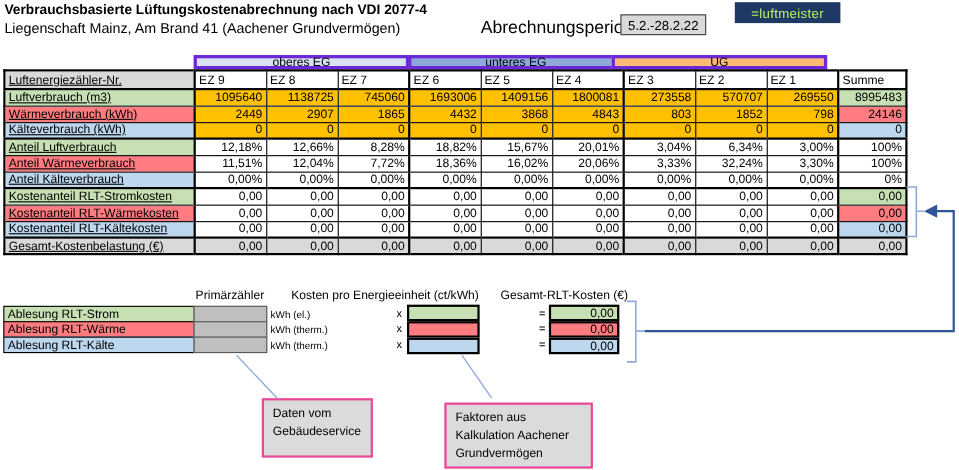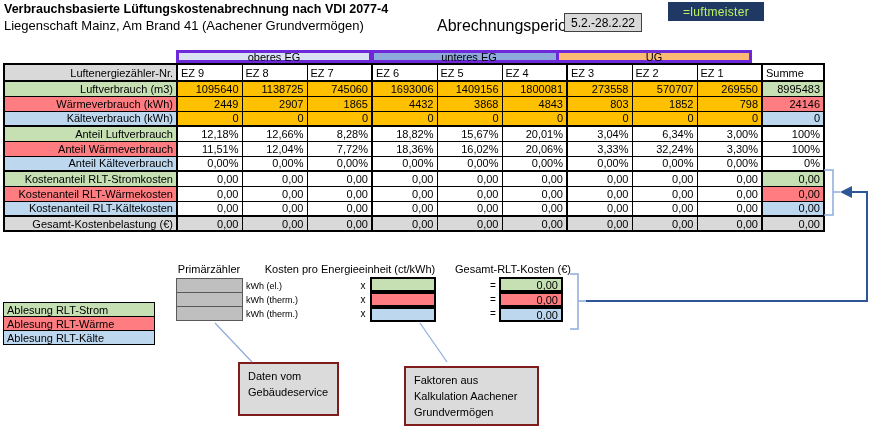--- a/index.html
+++ b/index.html
@@ -16,36 +16,36 @@
   .band{top:50px;height:13px;border:3px solid #6d28d9;box-sizing:border-box;
         font-size:11px;display:flex;align-items:center;justify-content:center;text-align:right;}
   .band-1{left:176px;width:196px;background:#D9E2F3;}
   .band-2{left:371px;width:196px;background:#8EAADB;}
   .band-3{left:533px;width:196px;background:#fdba74;margin-left:23px;}
   table.main{position:absolute;left:3px;top:63px;border-collapse:collapse;table-layout:fixed;
              border:2px solid #000;}
   table.main td{border:1px solid #000;height:15px;font-size:11px;padding:0 3px;
                 white-space:nowrap;overflow:hidden;vertical-align:middle;box-sizing:border-box;}
   table.main tr.hdr td{height:17px;}
-  td.label{text-align:right;}
+  td.label{text-align:left;text-decoration:underline;}
   .ar{text-align:right;}.al{text-align:left;}
   .green{background:#C6E0B4;}.red{background:#FF7C80;}.blue{background:#BDD7EE;}
   .gray{background:#D9D9D9;}.orange{background:#FFC000;}.white{background:#fff;}
   .grp-r{border-right-width:2px !important;}
   tr.grp-b td{border-bottom-width:2px;}
   .bhead{top:263px;font-size:11px;text-align:center;}
   .brow{height:15px;box-sizing:border-box;border:1px solid #000;font-size:11px;
         display:flex;align-items:center;}
-  .blabel{left:3px;width:152px;padding-left:3px;margin-top:24px;}
+  .blabel{left:3px;width:174px;padding-left:3px;}
   .bgray{left:176px;width:67px;background:#BFBFBF;border-color:#595959;}
   .bunit{font-size:9px;left:246px;width:110px;height:15px;display:flex;align-items:center;}
   .bop{font-size:10px;width:14px;height:15px;display:flex;align-items:center;justify-content:center;}
   .bcell{left:370px;width:66px;border:2px solid #000;justify-content:flex-end;padding-right:3px;}
   .btotal{left:499px;width:64px;border:2px solid #000;justify-content:flex-end;padding-right:3px;}
-  .callout{background:#DBDBDB;border:2px solid #7f1d1d;font-size:11px;line-height:1.45;
+  .callout{background:#DBDBDB;border:2px solid #ec4899;font-size:11px;line-height:1.45;
            padding:5px 8px;box-sizing:border-box;}
   .co1{left:238px;top:362px;width:101px;height:54px;}
   .co2{left:404px;top:366px;width:135px;height:60px;}
   svg.overlay{position:absolute;left:0;top:0;pointer-events:none;}
 </style>
 </head>
 <body>
 
 <div class="sheet">
 

